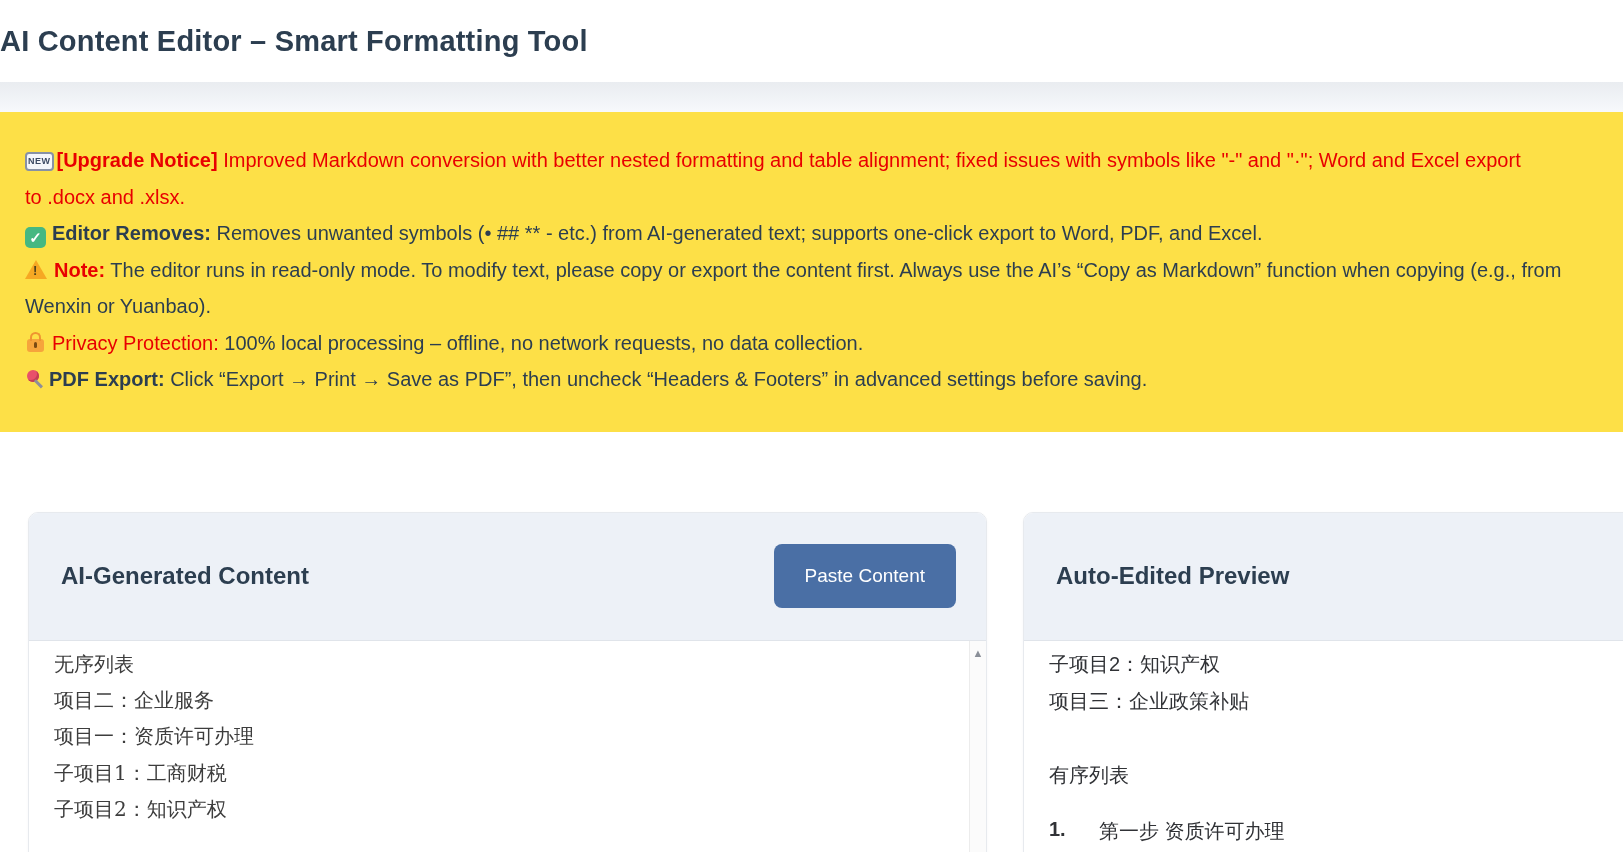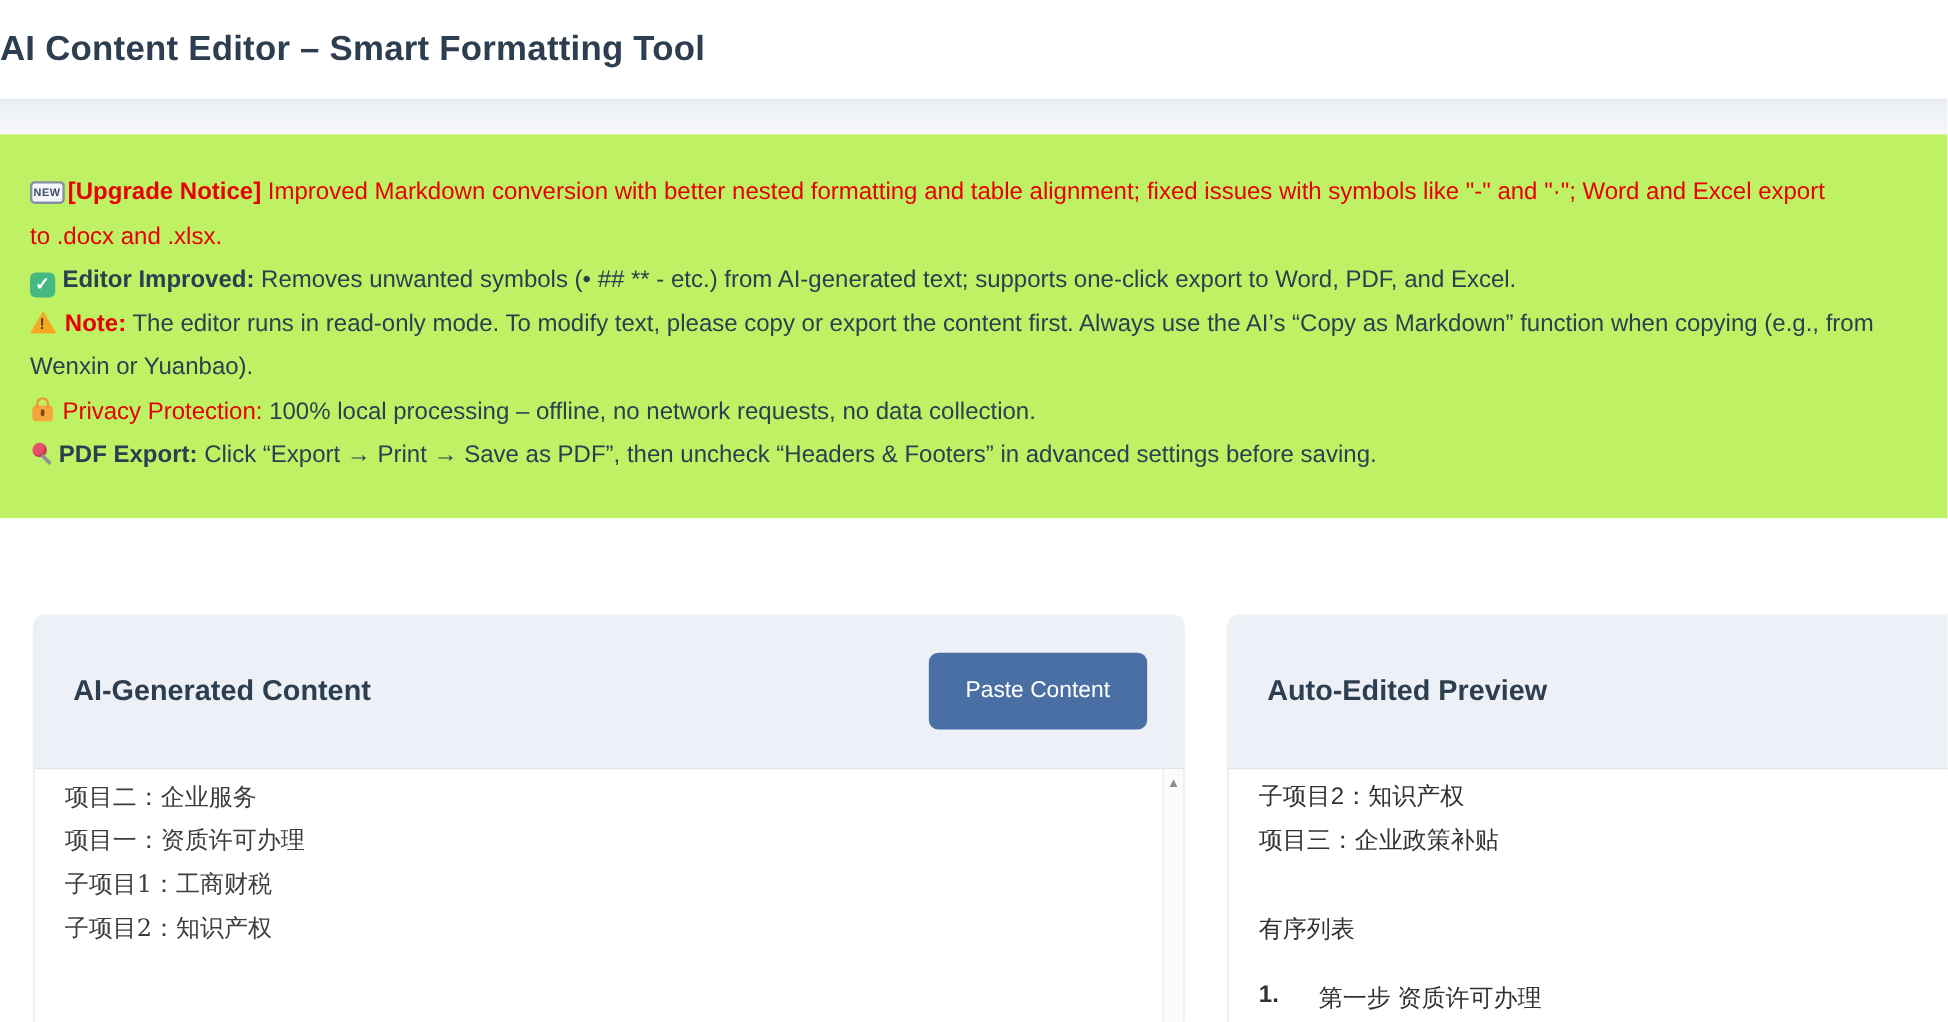--- a/index.html
+++ b/index.html
@@ -21,21 +21,21 @@
     margin: 0; font-size: 29px; font-weight: bold; color: #2c3e50;
     letter-spacing: 0.2px;
   }
   .header-shadow {
     height: 30px;
     background: linear-gradient(to bottom, #e9ecf0, #f7f9fc);
   }
 
   
   .notice {
-    background: #bef264;
+    background: #fde047;
     padding: 30px 25px 34px 25px;
   }
   .notice-line {
     white-space: nowrap;
     font-size: 20px; line-height: 36.5px; color: #2c3e50;
   }
   .red { color: #e80000; }
   .bold { font-weight: bold; }
   .dark { color: #2c3e50; }
 
@@ -156,21 +156,21 @@
 
 <section class="notice">
 
   <div class="notice-line">
     <span class="ic ic-new">NEW</span><span class="red bold">[Upgrade Notice]</span>
     <span class="red">Improved Markdown conversion with better nested formatting and table alignment; fixed issues with symbols like "-" and "·"; Word and Excel export</span>
   </div>
   <div class="notice-line red">to .docx and .xlsx.</div>
 
   <div class="notice-line">
-    <span class="ic ic-check"></span><span class="dark bold">Editor Improved:</span>
+    <span class="ic ic-check"></span><span class="dark bold">Editor Removes:</span>
     <span class="dark">Removes unwanted symbols (• ## ** - etc.) from AI-generated text; supports one-click export to Word, PDF, and Excel.</span>
   </div>
 
   <div class="notice-line">
     <span class="ic ic-warning"></span><span class="red bold">Note:</span>
     <span class="dark">The editor runs in read-only mode. To modify text, please copy or export the content first. Always use the AI’s “Copy as Markdown” function when copying (e.g., from</span>
   </div>
   <div class="notice-line dark">Wenxin or Yuanbao).</div>
 
   <div class="notice-line">
@@ -187,20 +187,21 @@
 
 <main class="main">
 
   <section class="panel">
     <div class="panel-header">
       <h2>AI-Generated Content</h2>
       <button class="paste-btn">Paste Content</button>
     </div>
     <div class="panel-body">
       <div class="editor-content">
+        <div class="line">无序列表</div>
         <div class="line">项目二：企业服务</div>
         <div class="line">项目一：资质许可办理</div>
         <div class="line">子项目1：工商财税</div>
         <div class="line">子项目2：知识产权</div>
       </div>
       <div class="scrollbar">
         <div class="scroll-arrow">▲</div>
       </div>
     </div>
   </section>

